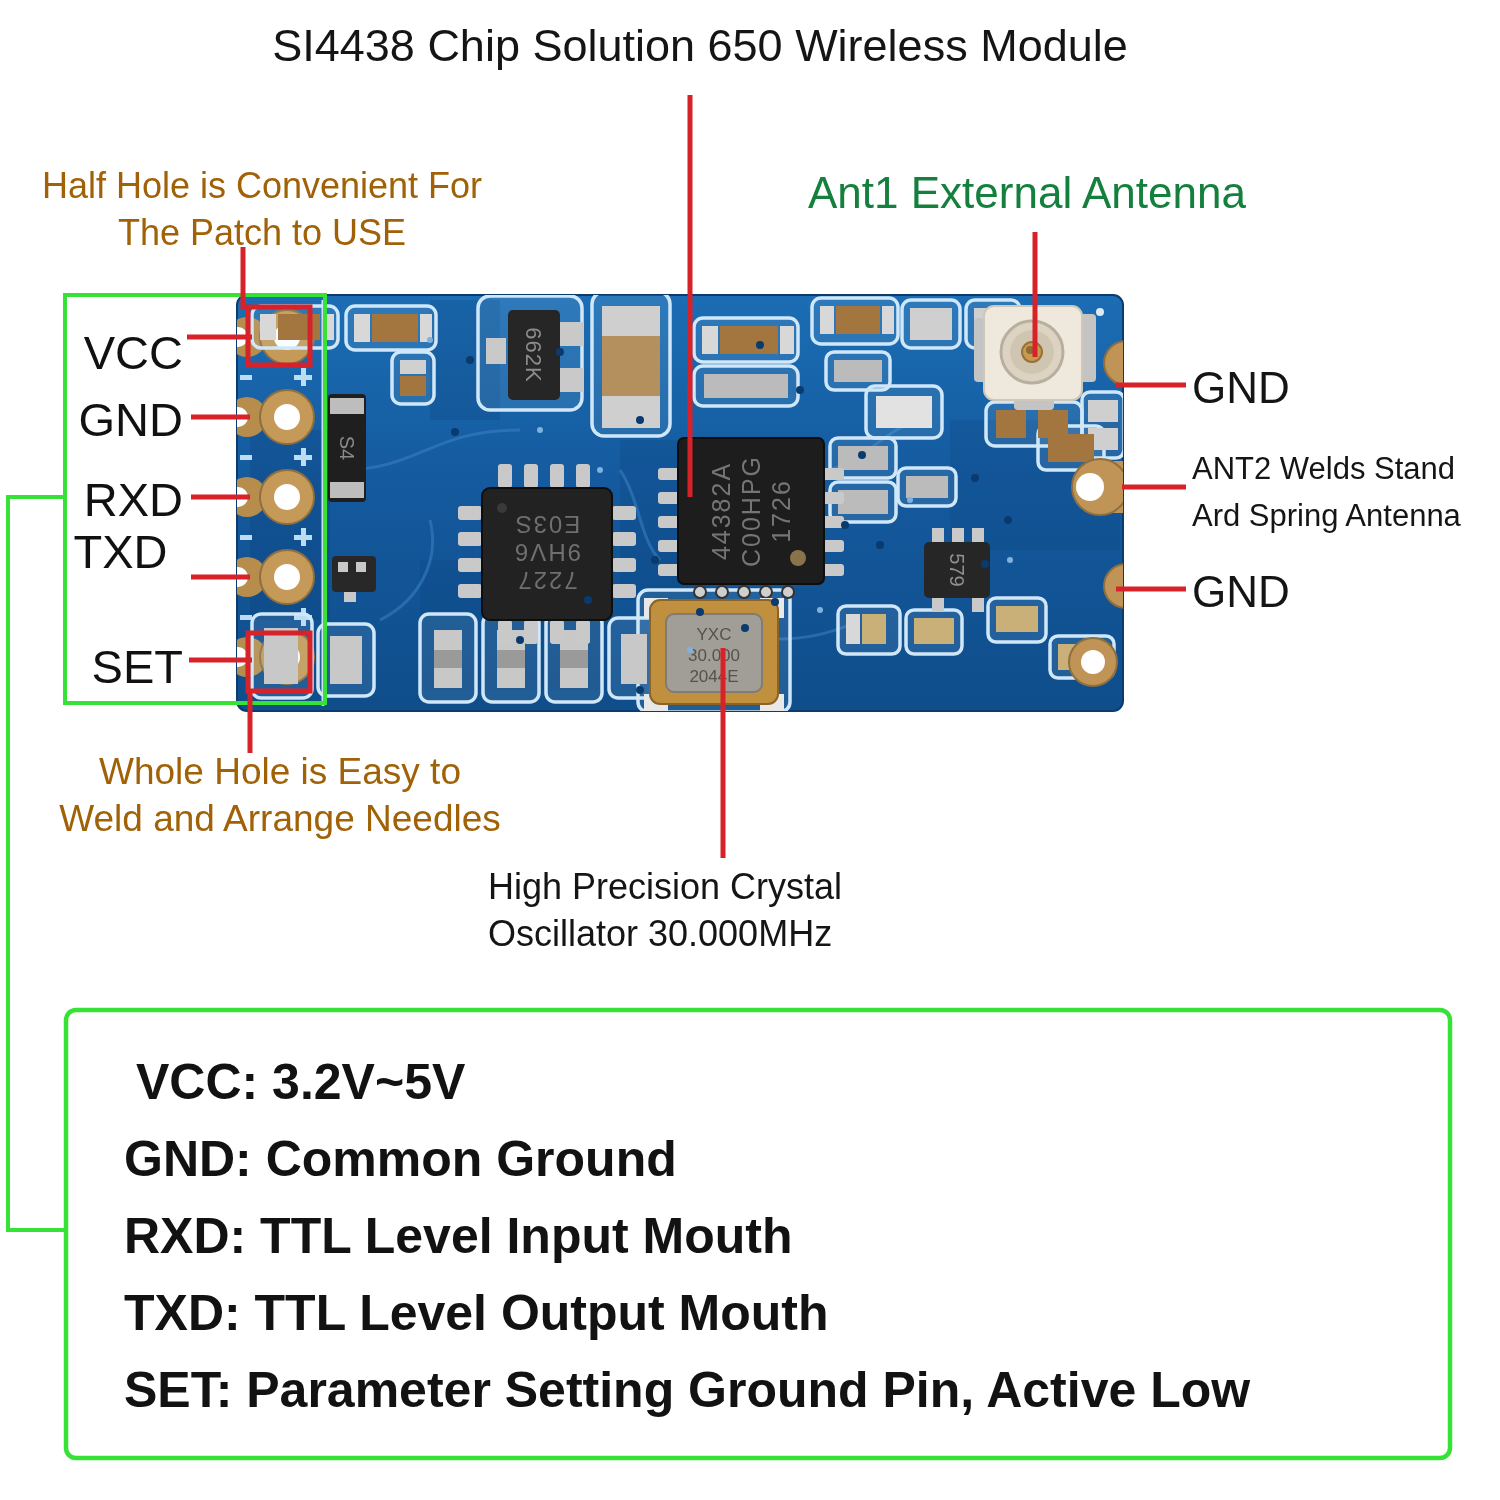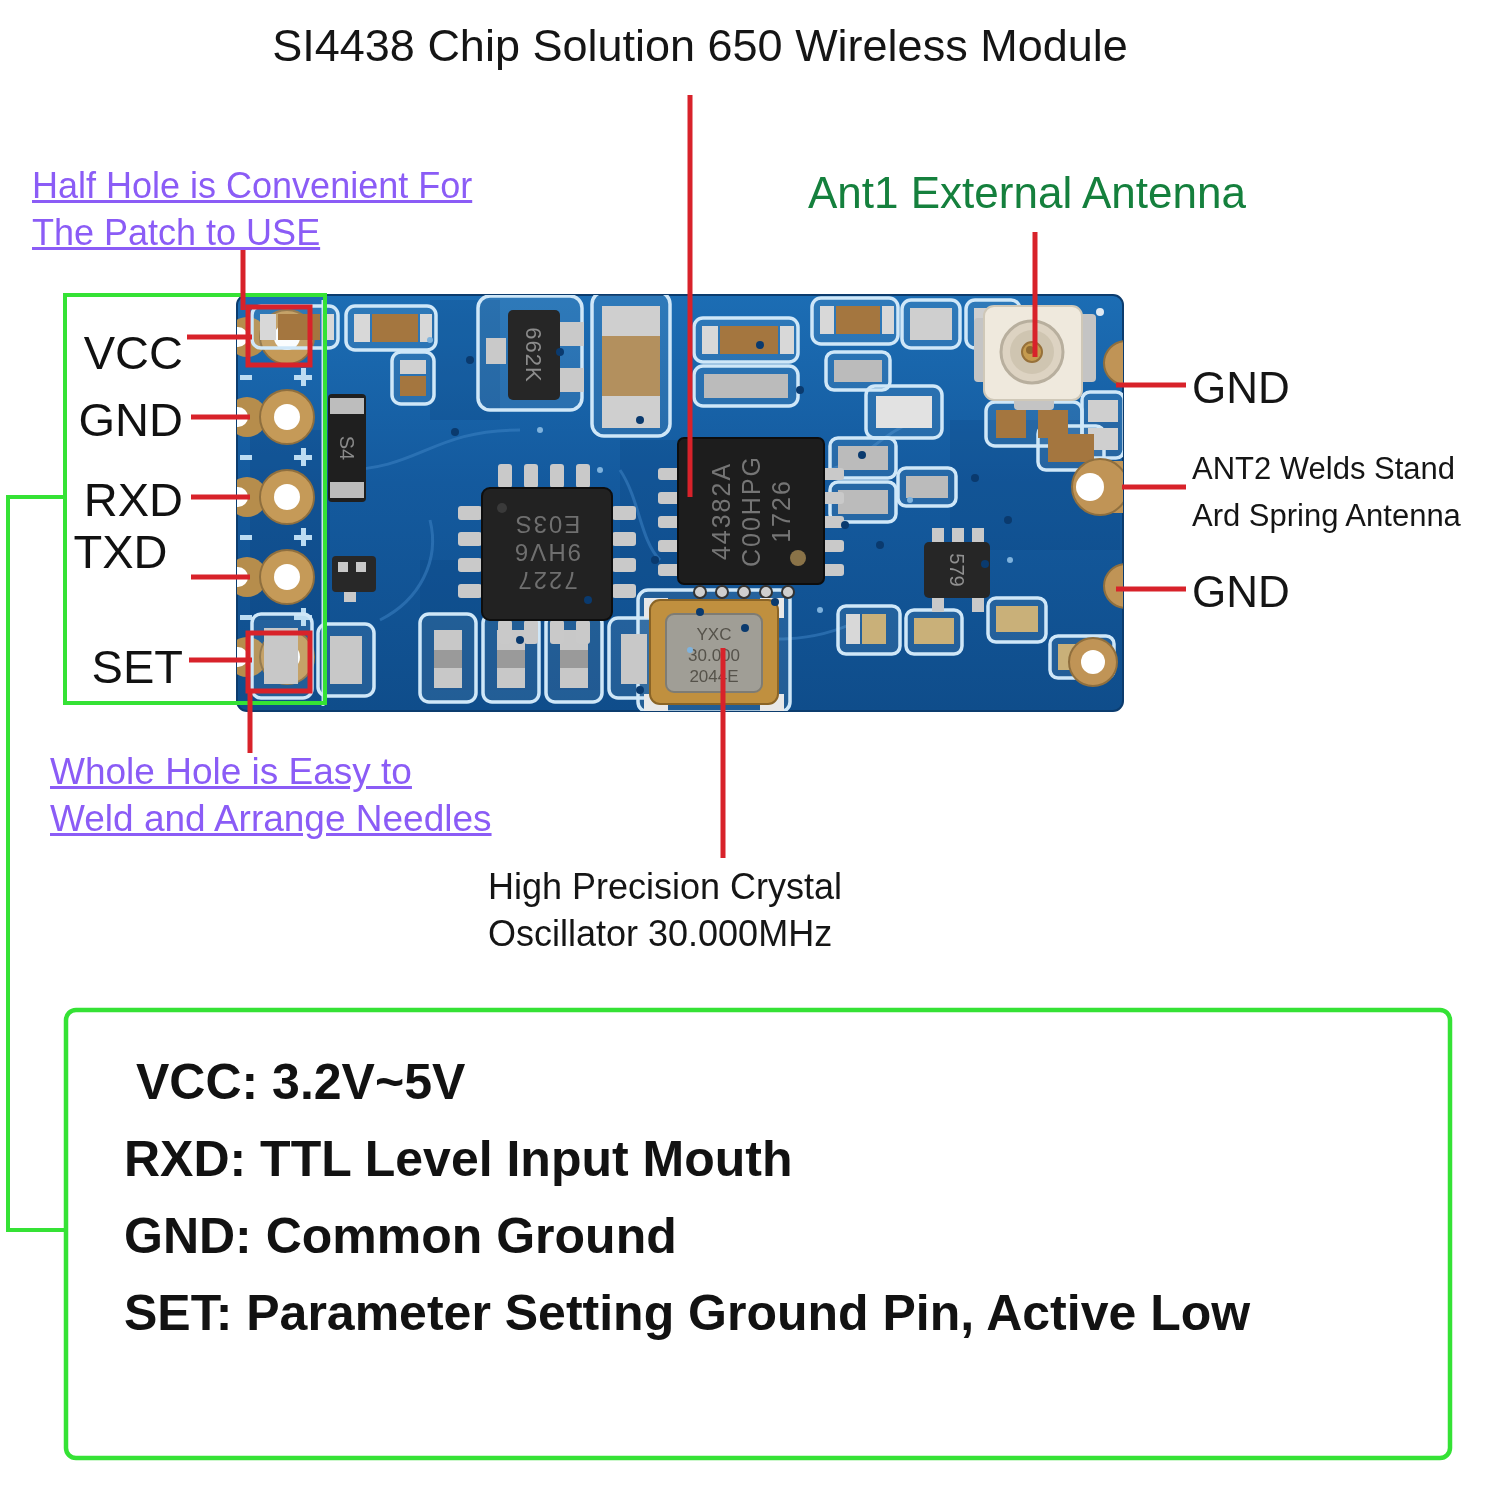--- a/index.html
+++ b/index.html
@@ -1,21 +1,21 @@
 <!DOCTYPE html>
 <html><head>
 <meta charset="utf-8">
 <style>
   html,body{margin:0;padding:0;background:#ffffff;}
   .canvas{position:relative;width:1500px;height:1500px;background:#ffffff;overflow:hidden;
           font-family:"Liberation Sans", sans-serif;}
   .abs{position:absolute;}
   svg{position:absolute;left:0;top:0;}
   .title{left:0;top:20px;width:1400px;text-align:center;font-size:45px;color:#151515;white-space:nowrap;}
-  .note-red{color:#8b5cf6;white-space:pre-line;text-decoration:underline;}
+  .note-red{color:#a16207;text-align:center;white-space:pre-line;}
   .half-hole{left:32px;top:163px;width:460px;font-size:36px;line-height:1.3;}
   .whole-hole{left:50px;top:748px;width:460px;font-size:37px;line-height:1.28;}
   .ant1{left:808px;top:168px;font-size:44px;color:#15803d;white-space:nowrap;}
   .pin-label{left:58px;width:125px;text-align:right;font-size:47px;color:#111;line-height:1;}
   .pin-vcc{top:329px;} .pin-gnd{top:396px;} .pin-rxd{top:476px;} .pin-txd{top:528px;text-align:center;} .pin-set{top:643px;}
   .gnd-right{left:1192px;font-size:44px;color:#151515;line-height:1;}
   .gnd-top{top:366px;} .gnd-bottom{top:570px;}
   .ant2{left:1192px;top:446px;width:310px;font-size:31px;line-height:1.5;color:#151515;white-space:pre-line;}
   .crystal-note{left:488px;top:864px;font-size:36px;line-height:1.3;color:#151515;white-space:pre-line;}
   .spec-box-text{left:124px;top:1044px;font-weight:bold;}
@@ -397,18 +397,19 @@
 <div class="abs gnd-right gnd-bottom">GND</div>
 
 <div class="abs note-red whole-hole">Whole Hole is Easy to
 Weld and Arrange Needles</div>
 
 <div class="abs crystal-note">High Precision Crystal
 Oscillator 30.000MHz</div>
 
 <div class="abs spec-box-text">
   <div class="spec-line">VCC: 3.2V~5V</div>
+  <div class="spec-line">GND: Common Ground</div>
   <div class="spec-line">RXD: TTL Level Input Mouth</div>
-  <div class="spec-line">GND: Common Ground</div>
+  <div class="spec-line">TXD: TTL Level Output Mouth</div>
   <div class="spec-line">SET: Parameter Setting Ground Pin, Active Low</div>
 </div>
 
 </div>
 
 </body></html>

